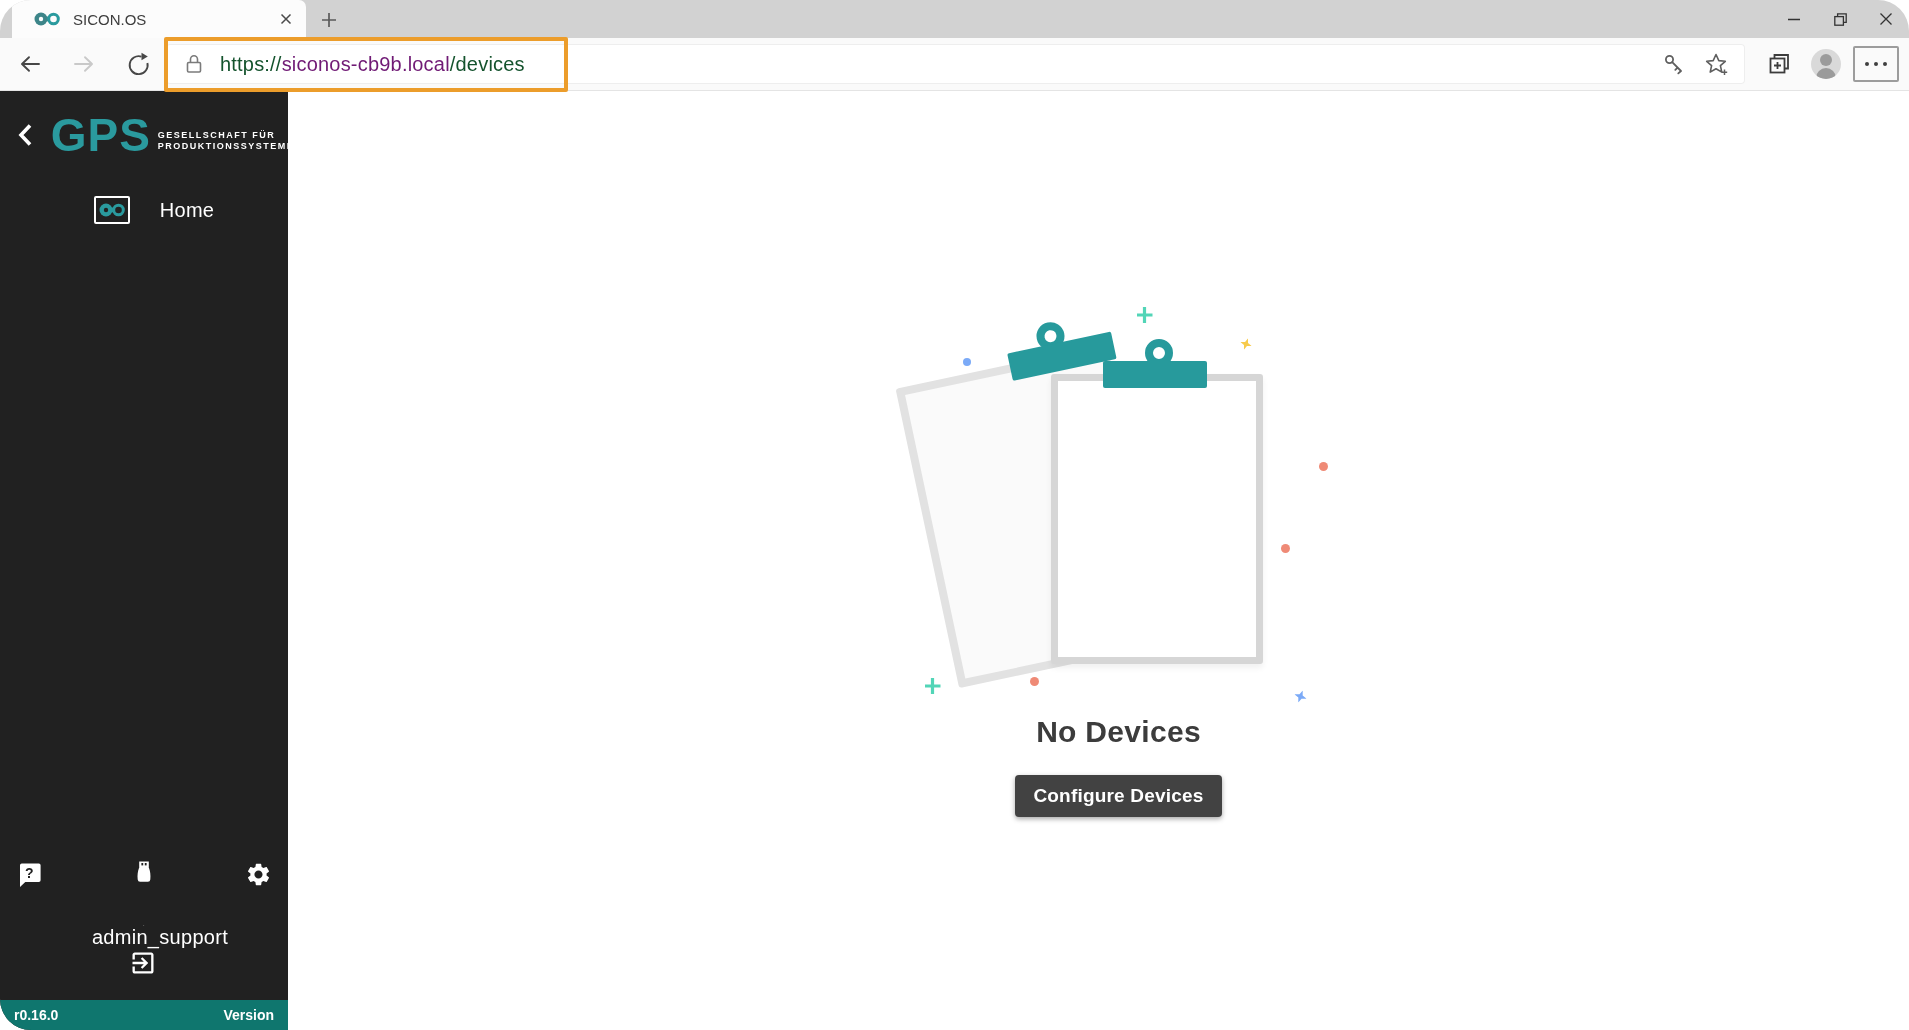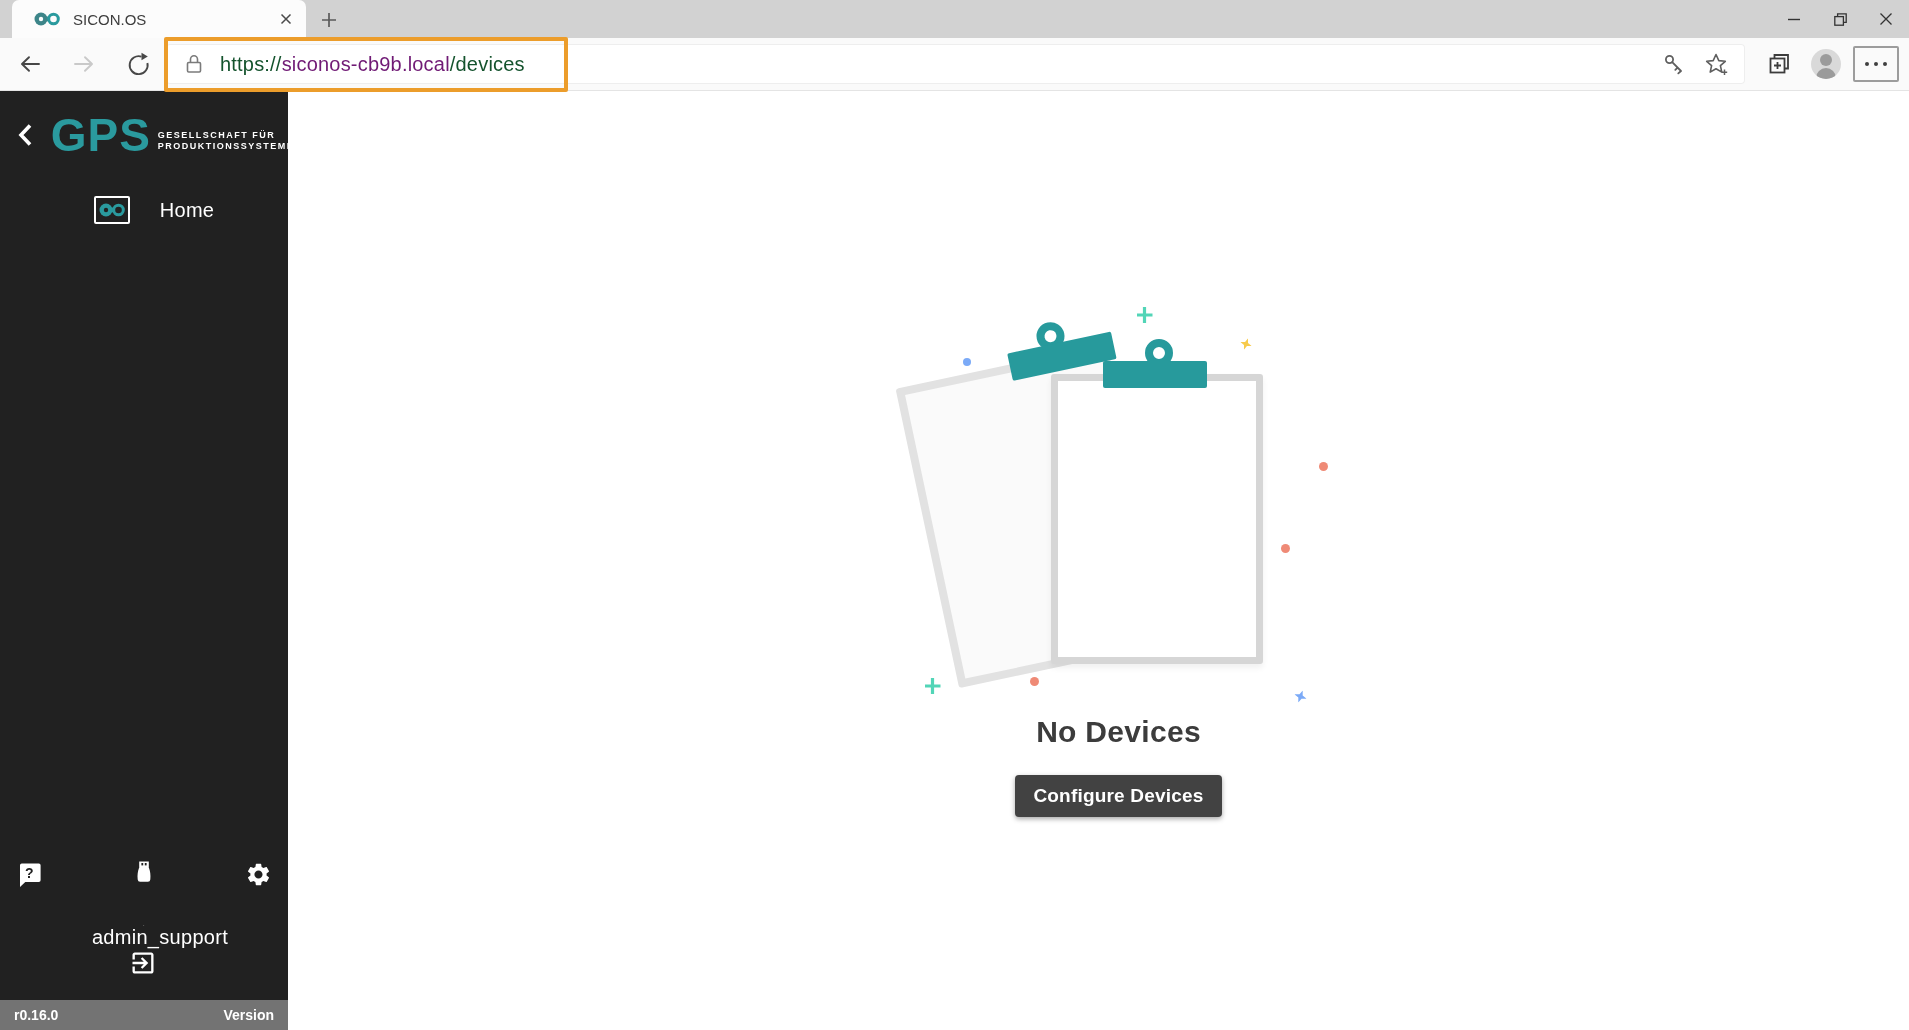--- a/index.html
+++ b/index.html
@@ -1,18 +1,18 @@
 <!DOCTYPE html>
 <html><head>
 <meta charset="utf-8">
 <style>
   * { margin:0; padding:0; box-sizing:border-box; }
   html,body { background:#fff; }
   .window { position:relative; width:1909px; height:1030px; overflow:hidden;
-            font-family:"Liberation Sans", sans-serif; background:#fff; }
+            font-family:"Liberation Sans", sans-serif; background:#fff;border-radius:31px; }
 
   
   .tabbar { position:absolute; left:0; top:0; width:100%; height:38px; background:#d2d2d2; }
   .tab { position:absolute; left:12px; top:0; width:294px; height:38px; background:#fcfcfc;
          border-radius:7px 7px 0 0; display:flex; align-items:center; padding:0 10px 0 22px; }
   .tab-title { flex:1; font-size:15px; color:#3d3d3d; margin-left:13px; }
   .tab-close { width:20px; height:20px; display:flex; align-items:center; justify-content:center; cursor:pointer; }
   .newtab { position:absolute; left:316px; top:7px; width:26px; height:26px; display:flex;
             align-items:center; justify-content:center; cursor:pointer; }
   .win-controls { position:absolute; right:0; top:0; display:flex; height:38px; }
@@ -54,21 +54,21 @@
   .home-iconbox { width:36px; height:28px; border:2px solid #fff; border-radius:2px;
                   display:flex; align-items:center; justify-content:center; }
   .home-label { margin-left:30px; font-size:20px; font-weight:500; letter-spacing:.3px; }
   .side-spacer { flex:1; }
   .tools-row { display:flex; justify-content:space-between; align-items:center; padding:0 8px; height:46px; }
   .tool-btn { width:44px; height:44px; display:flex; align-items:center; justify-content:center; cursor:pointer; }
   .account-row { display:flex; align-items:center; height:52px; padding:0 12px; margin-top:28px;flex-direction:column; }
   .username { margin-left:32px; font-size:20px; letter-spacing:.3px; }
   .acct-spacer { flex:1; }
   .logout { width:36px; height:36px; display:flex; align-items:center; justify-content:center; cursor:pointer; margin-right:2px; }
-  .version-row { height:30px; margin-top:23px; background:#737373; display:flex; align-items:center;
+  .version-row { height:30px; margin-top:23px; background:#0f766e; display:flex; align-items:center;
                  justify-content:space-between; padding:0 14px; font-size:14px; font-weight:bold; }
 
   
   .content { flex:1; background:#fff; display:flex; flex-direction:column; align-items:center;margin-left:40px; }
   .illu { position:relative; width:460px; height:404px; margin-top:208px; }
   .illu > div { position:absolute; }
   .board-back { left:36px; top:64px; width:216px; height:306px; background:#fafafa;
                 border:8px solid #e2e2e2; border-radius:3px; transform:rotate(-12deg); z-index:1; }
   .board-front { left:162px; top:75px; width:212px; height:290px; background:#fff;
                  border:7px solid #d6d6d6; border-radius:3px; box-shadow:0 4px 6px rgba(0,0,0,.06); z-index:2; }

